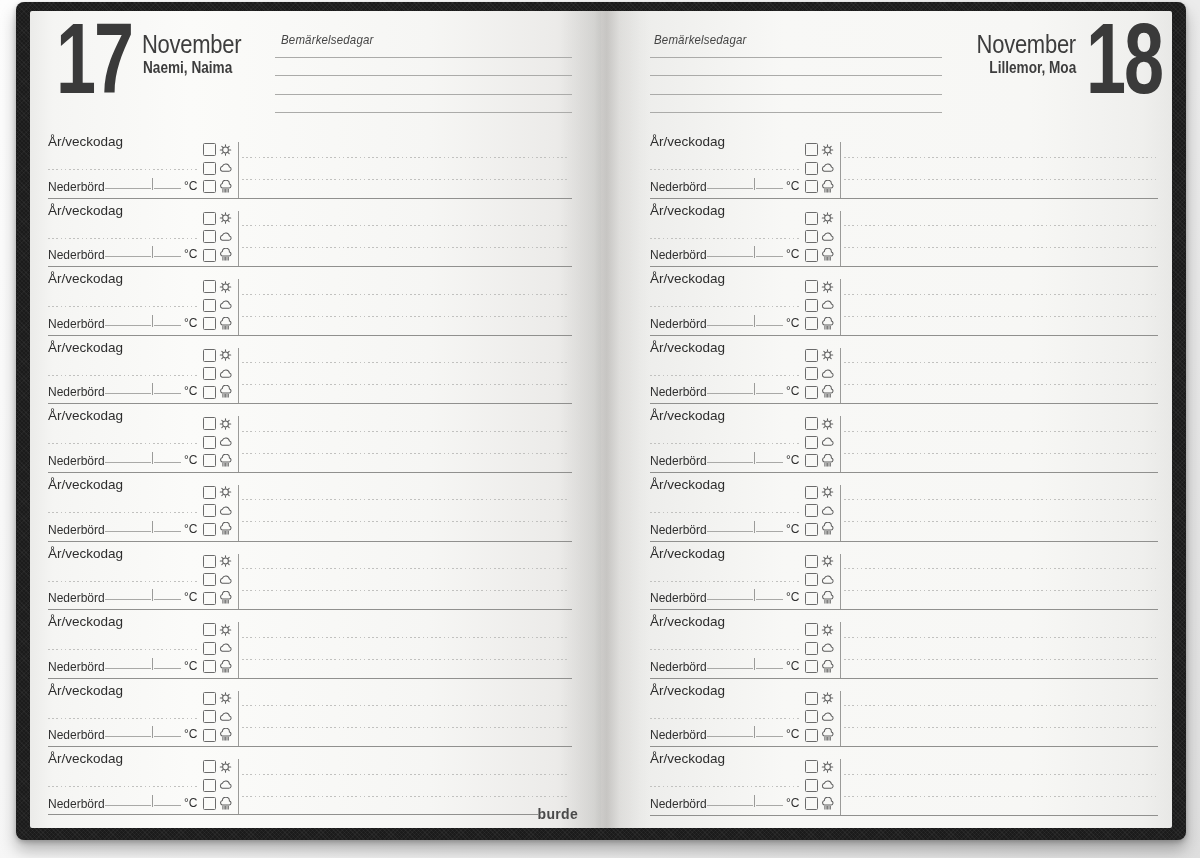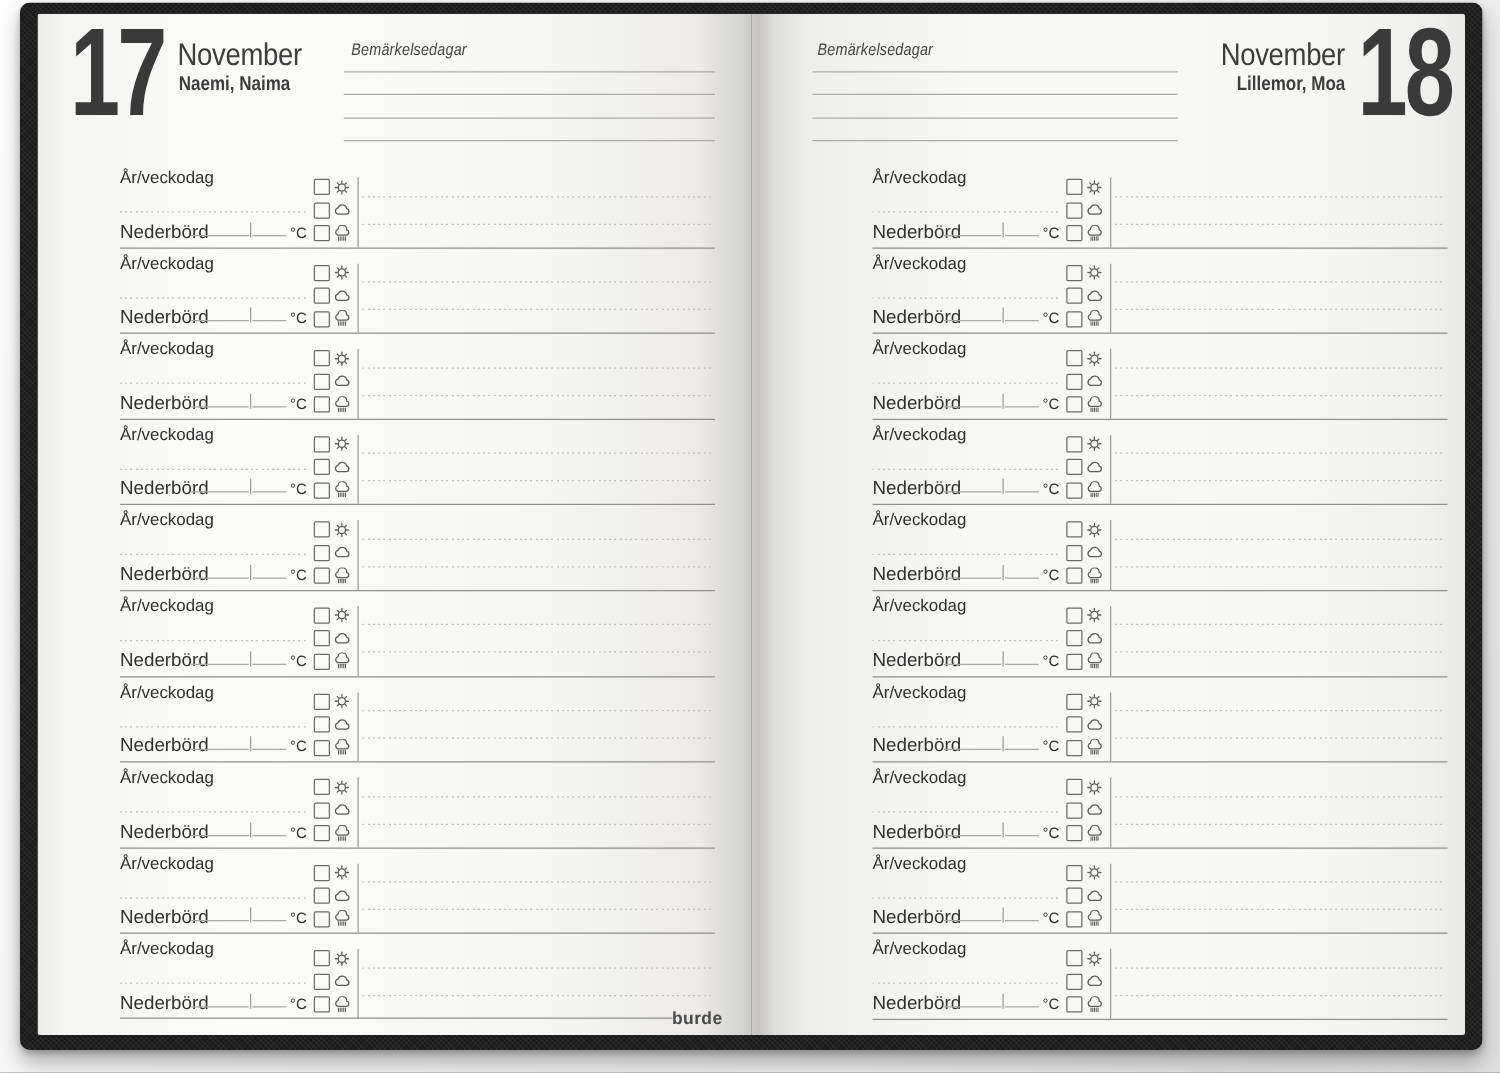--- a/index.html
+++ b/index.html
@@ -67,28 +67,28 @@
   #bem-label-right{left:654px;}
   .bem-lines{position:absolute;top:39px;}
   #bem-lines-left{left:275px;width:297px;}
   #bem-lines-right{left:650px;width:292px;}
   .bem-line{height:17.5px;border-bottom:1px solid #ababa9;}
 
   
   .blocks{position:absolute;top:130px;}
   #blocks-left{left:48px;width:524px;}
   #blocks-right{left:650px;width:508px;}
-  .block{position:relative;height:67.6px;border-bottom:1px solid #90908e;margin-left:48px;}
+  .block{position:relative;height:67.6px;border-bottom:1px solid #90908e;}
   .blk-label{position:absolute;left:0;top:4px;font-size:13.5px;color:#2d2d2d;}
   .dotline{position:absolute;height:1px;
     background-image:repeating-linear-gradient(to right,#c1c1bf 0 1.6px,transparent 1.6px 4.2px);}
   .dot-left{left:0;top:39px;width:150px;}
   .dot-r1{left:194px;right:2px;top:26.5px;}
   .dot-r2{left:194px;right:2px;top:48.5px;}
-  .ned-label{position:absolute;left:0;bottom:4px;font-size:15px;color:#303030;}
+  .ned-label{position:absolute;left:0;bottom:4px;font-size:12px;color:#303030;}
   .ned-line{position:absolute;bottom:9px;height:1px;background:#a9a9a7;}
   .l1{left:57px;width:46px;}
   .l2{left:106px;width:27px;}
   .ned-tick{position:absolute;left:104px;bottom:8px;width:1px;height:12px;background:#9b9b99;}
   .ned-unit{position:absolute;left:136px;bottom:5px;font-size:12px;color:#303030;}
   .cbcol{position:absolute;left:155px;top:13px;display:flex;flex-direction:column;gap:5.5px;}
   .cb-row{display:flex;align-items:center;gap:2px;height:13px;}
   .cb{width:11px;height:11px;border:1px solid #6b6b6b;border-radius:1.5px;display:inline-block;background:transparent;}
   .wicon{width:15px;height:14px;stroke:#5c5c5c;fill:none;stroke-width:1.1;stroke-linecap:round;}
   .vline{position:absolute;left:190px;top:12px;bottom:0;width:1px;background:#9b9b99;}

